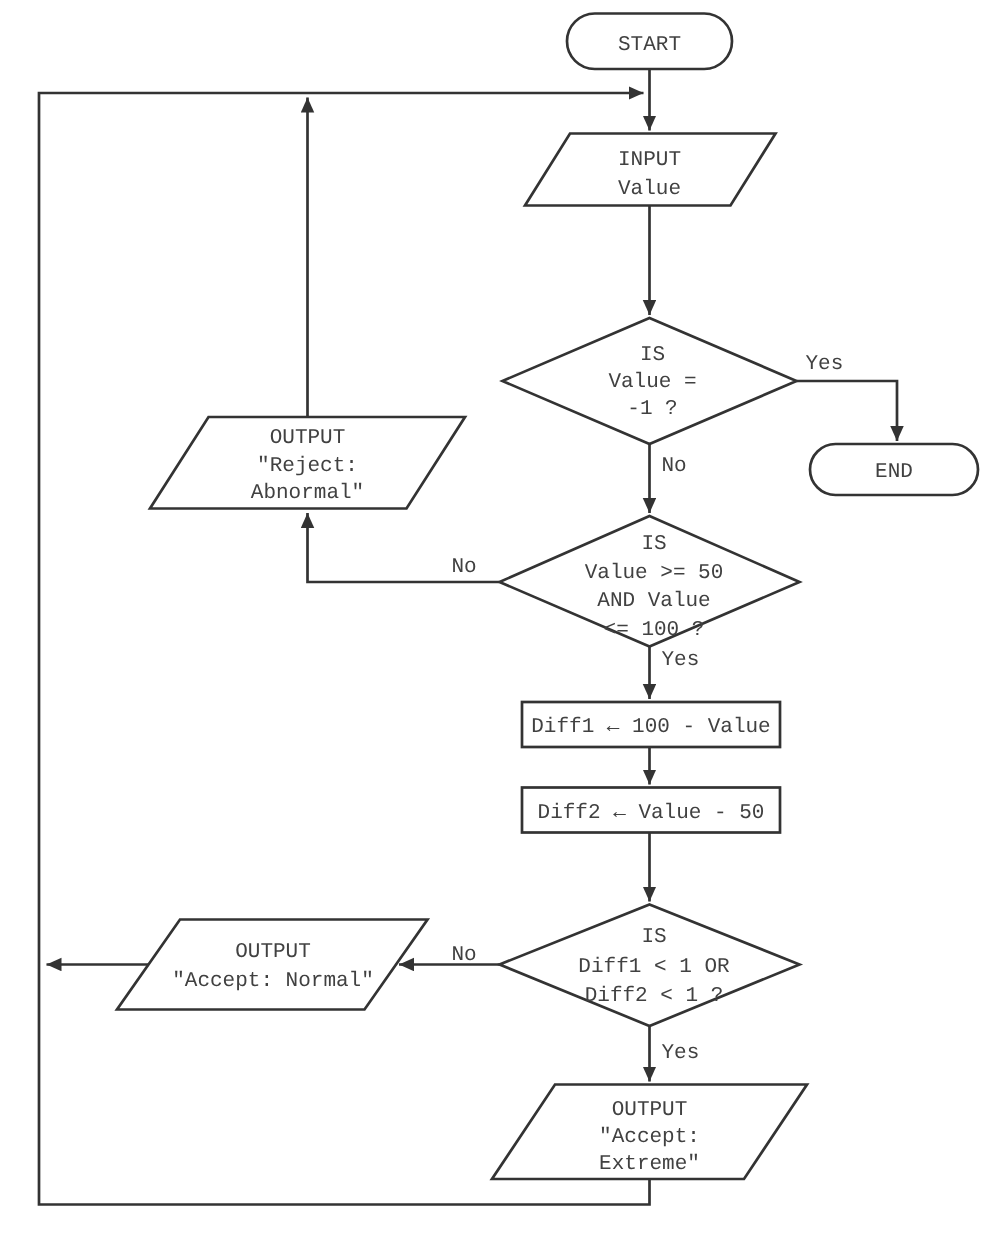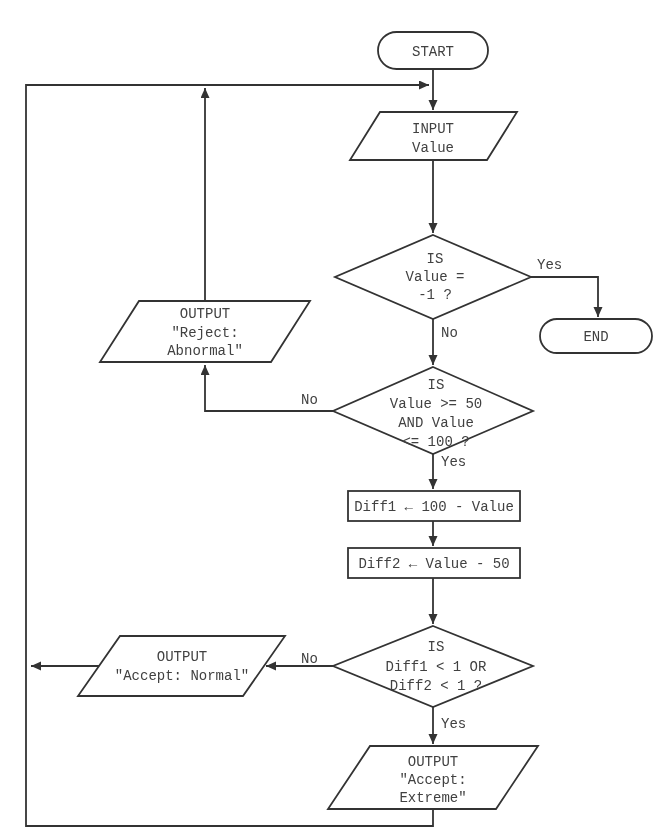--- a/index.html
+++ b/index.html
@@ -6,21 +6,20 @@
     margin: 0;
     padding: 0;
     background: #ffffff;
     width: 672px;
     height: 834px;
     overflow: hidden;
   }
   .canvas-wrap {
     width: 672px;
     height: 624px;
-    margin-top: 23px;
   }
   svg text {
     font-family: "Liberation Mono", "DejaVu Sans Mono", monospace;
     font-size: 14px;
     fill: #414141;
   }
   .shape {
     fill: #ffffff;
     stroke: #333333;
     stroke-width: 1.8;

